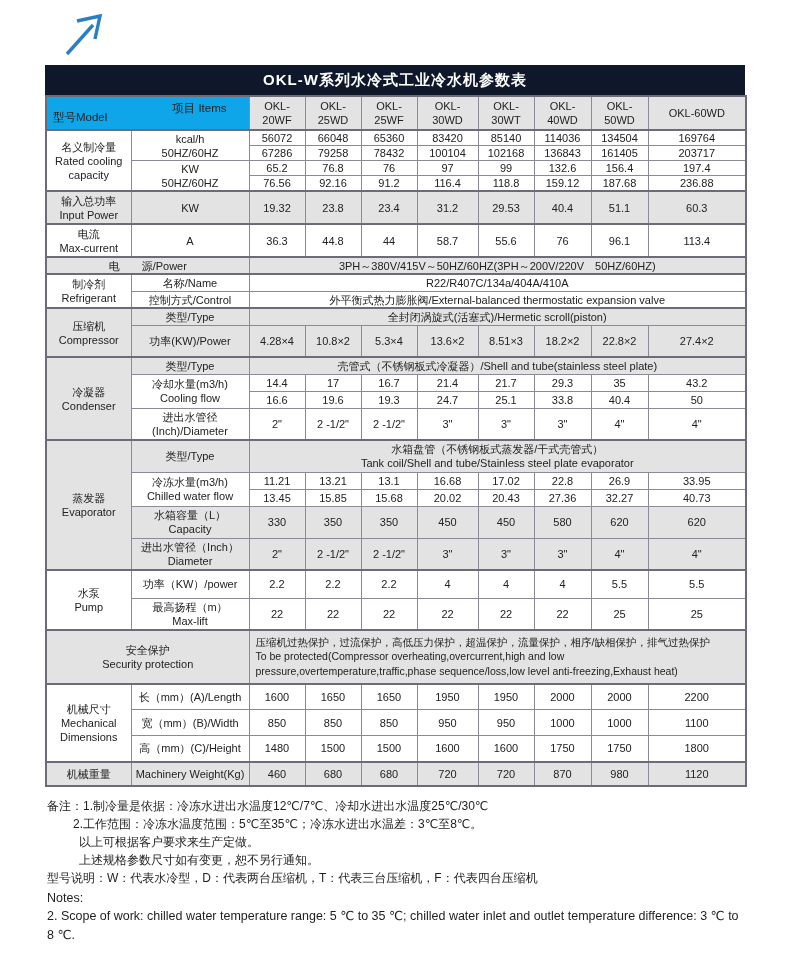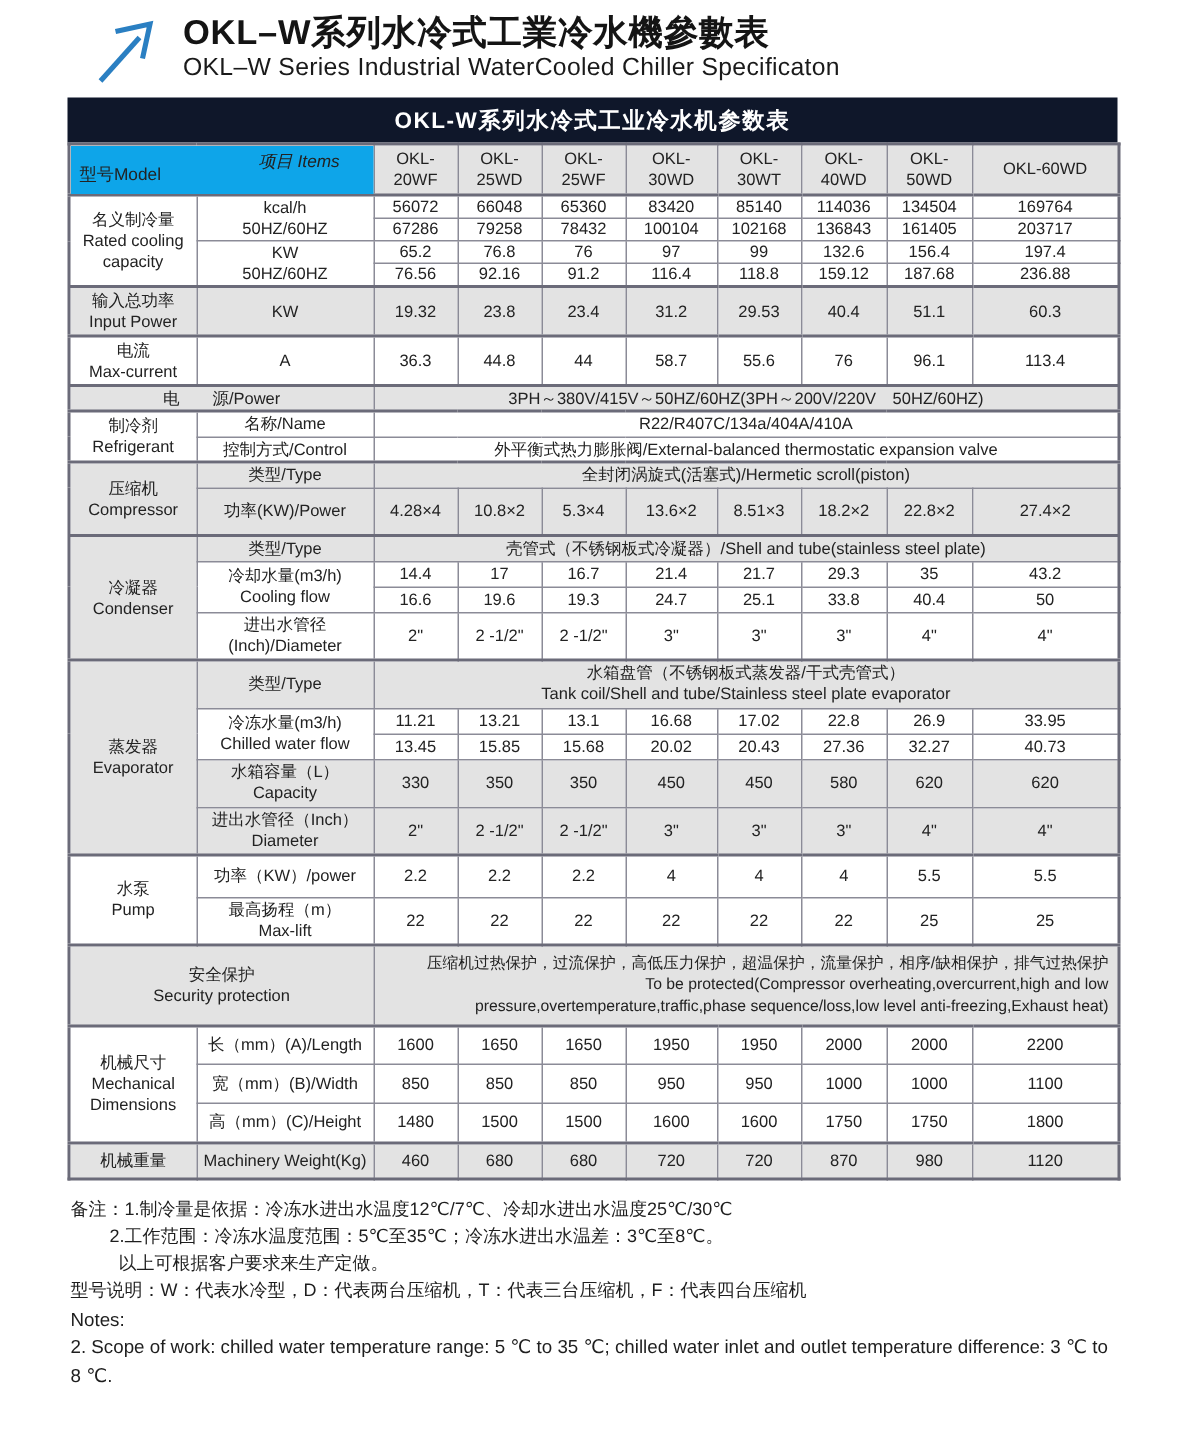--- a/index.html
+++ b/index.html
@@ -21,58 +21,54 @@
                border:2px solid #6b6b79; }
   td { border:1px solid #8b8b97; text-align:center; vertical-align:middle; padding:1px 2px;
        line-height:1.28; background:#fff; overflow:hidden; }
   tr.shade > td { background:#e3e3e3; }
   td.wcell { background:#fff; }
   tr.sec > td { border-top:2px solid #6b6b79; }
   .pre { white-space:pre-line; }
   .cat { font-size:11px; }
   .item { font-size:11px; }
   .model { padding:2px 8px; word-wrap:break-word; overflow-wrap:break-word; }
-  .sec-text { text-align:right; font-size:10.5px; line-height:1.4; padding:3px 6px; }
+  .sec-text { text-align:left; font-size:10.5px; line-height:1.4; padding:3px 6px; }
 
   tr.h15 > td { height:15px; padding-top:0; padding-bottom:0; }
   tr.h17 > td { height:17px; padding-top:0; padding-bottom:0;margin-top:40px; }
   tr.h24 > td { height:24px; }
   tr.h26 > td { height:26px; }
   tr.h28 > td { height:28px; }
   tr.h32 > td { height:32px; }
   tr.h34 > td { height:33px; }
   tr.h54 > td { height:54px; }
 
   
   td.corner { position:relative; padding:0;
     background-image:linear-gradient(to bottom right, transparent calc(50% - 0.7px), #8b8b97 calc(50% - 0.7px), #8b8b97 calc(50% + 0.7px), transparent calc(50% + 0.7px)); }
   tr.shade > td.corner { background-color:#0ea5e9; }
   .corner-model { position:absolute; left:6px; bottom:4px; font-size:11.5px; }
-  .corner-items { position:absolute; right:22px; top:4px; font-size:11.5px;font-style:italic; }
+  .corner-items { position:absolute; right:22px; top:4px; font-size:11.5px; }
 
   
   .notes { margin:10px 48px 0 47px; font-size:12px; line-height:1.5; color:#1e1e1e; }
   .notes-en { font-size:12.5px; line-height:1.48; margin-top:2px; }
   .ind1 { padding-left:26px; }
   .ind2 { padding-left:32px; }
 </style>
 </head>
 <body>
 
 <div class="sheet">
 
   <div class="top-header">
     <svg class="logo" viewBox="0 0 50 48">
       <path d="M7 44 L33 15" stroke="#2a7fc2" stroke-width="3.4" fill="none"></path>
       <path d="M17 11 L40 6 L35 29" stroke="#2a7fc2" stroke-width="3.4" fill="none" stroke-linejoin="miter"></path>
     </svg>
-    <div>
-      <div class="title-cn">OKL–W系列水冷式工業冷水機參數表</div>
-      <div class="title-en">OKL–W Series Industrial WaterCooled Chiller Specificaton</div>
-    </div>
   </div>
 
   <div class="panel">
 
     <div class="banner">OKL-W系列水冷式工业冷水机参数表</div>
 
     <table class="spec">
       <colgroup>
         <col style="width:85px">
           <col style="width:118px">
@@ -389,20 +385,21 @@
           </tr>
 
       </tbody>
     </table>
   </div>
 
   <div class="notes">
     <div>备注：1.制冷量是依据：冷冻水进出水温度12℃/7℃、冷却水进出水温度25℃/30℃</div>
     <div class="ind1">2.工作范围：冷冻水温度范围：5℃至35℃；冷冻水进出水温差：3℃至8℃。</div>
     <div class="ind2">以上可根据客户要求来生产定做。</div>
+    <div class="ind2">上述规格参数尺寸如有变更，恕不另行通知。</div>
     <div>型号说明：W：代表水冷型，D：代表两台压缩机，T：代表三台压缩机，F：代表四台压缩机</div>
     <div class="notes-en">
       <div>Notes:</div>
       <div>2. Scope of work: chilled water temperature range: 5 ℃ to 35 ℃; chilled water inlet and outlet temperature difference: 3 ℃ to 8 ℃.</div>
 
     </div>
   </div>
 
 </div>
 

